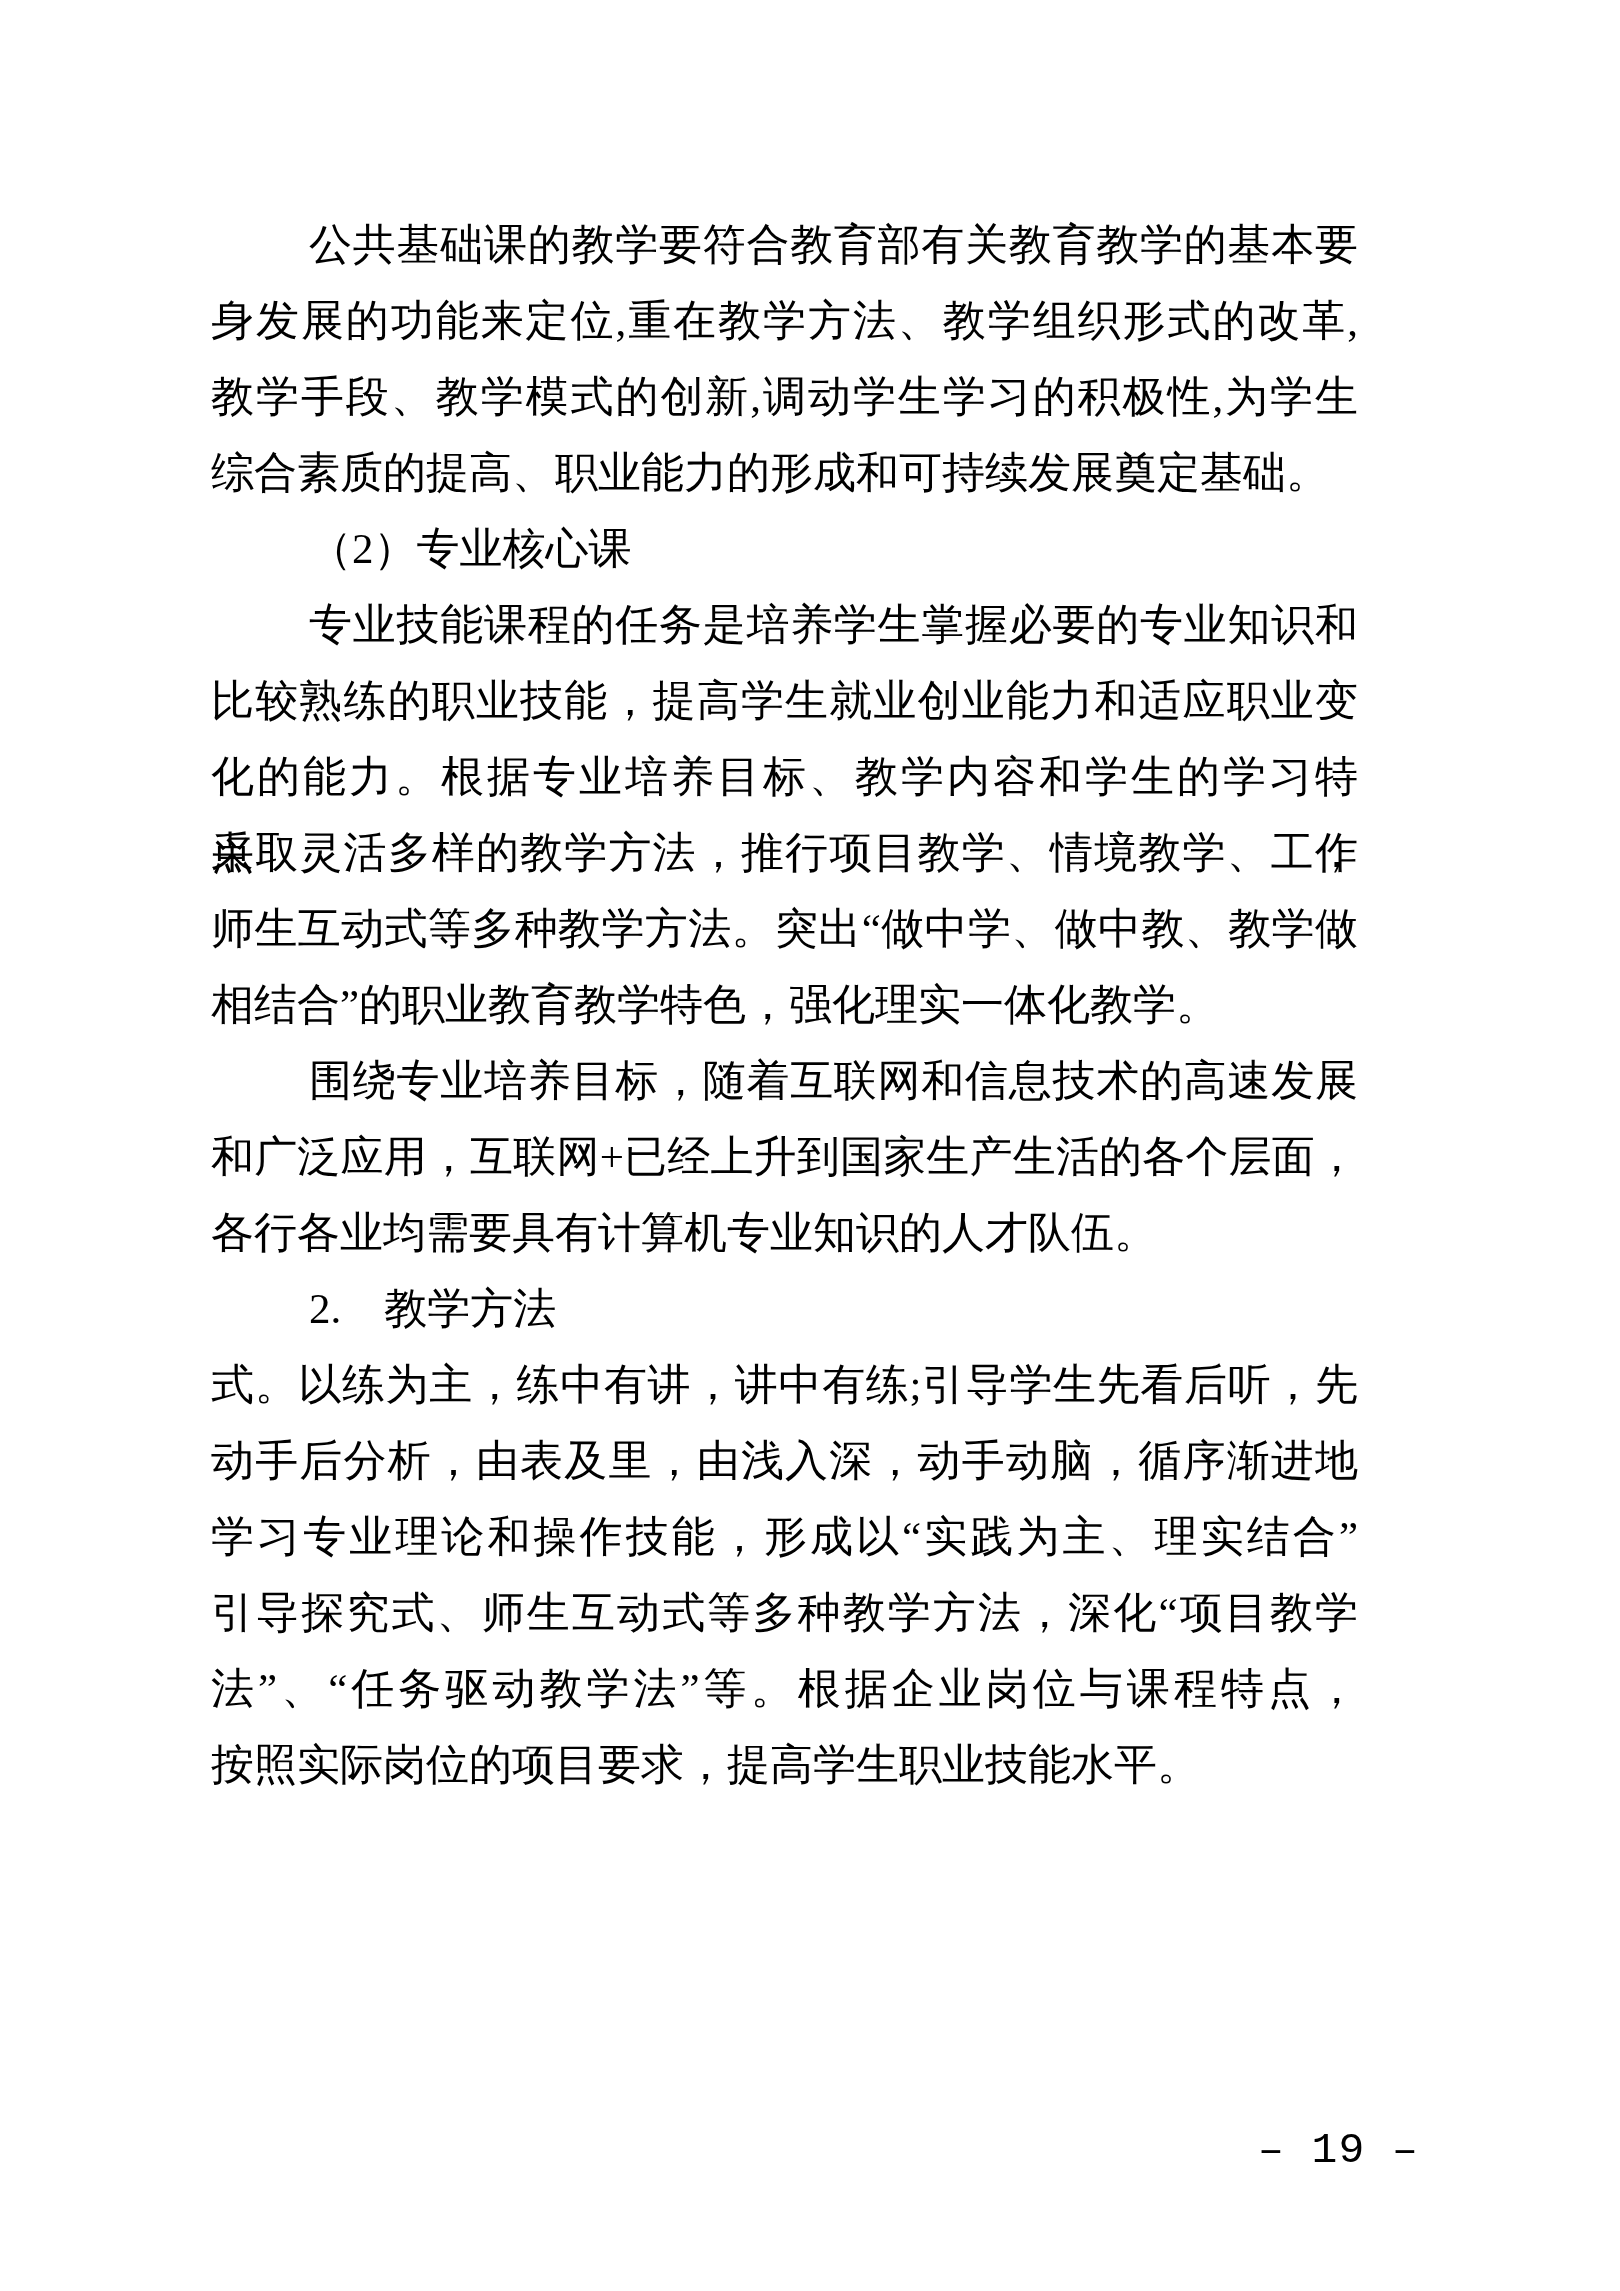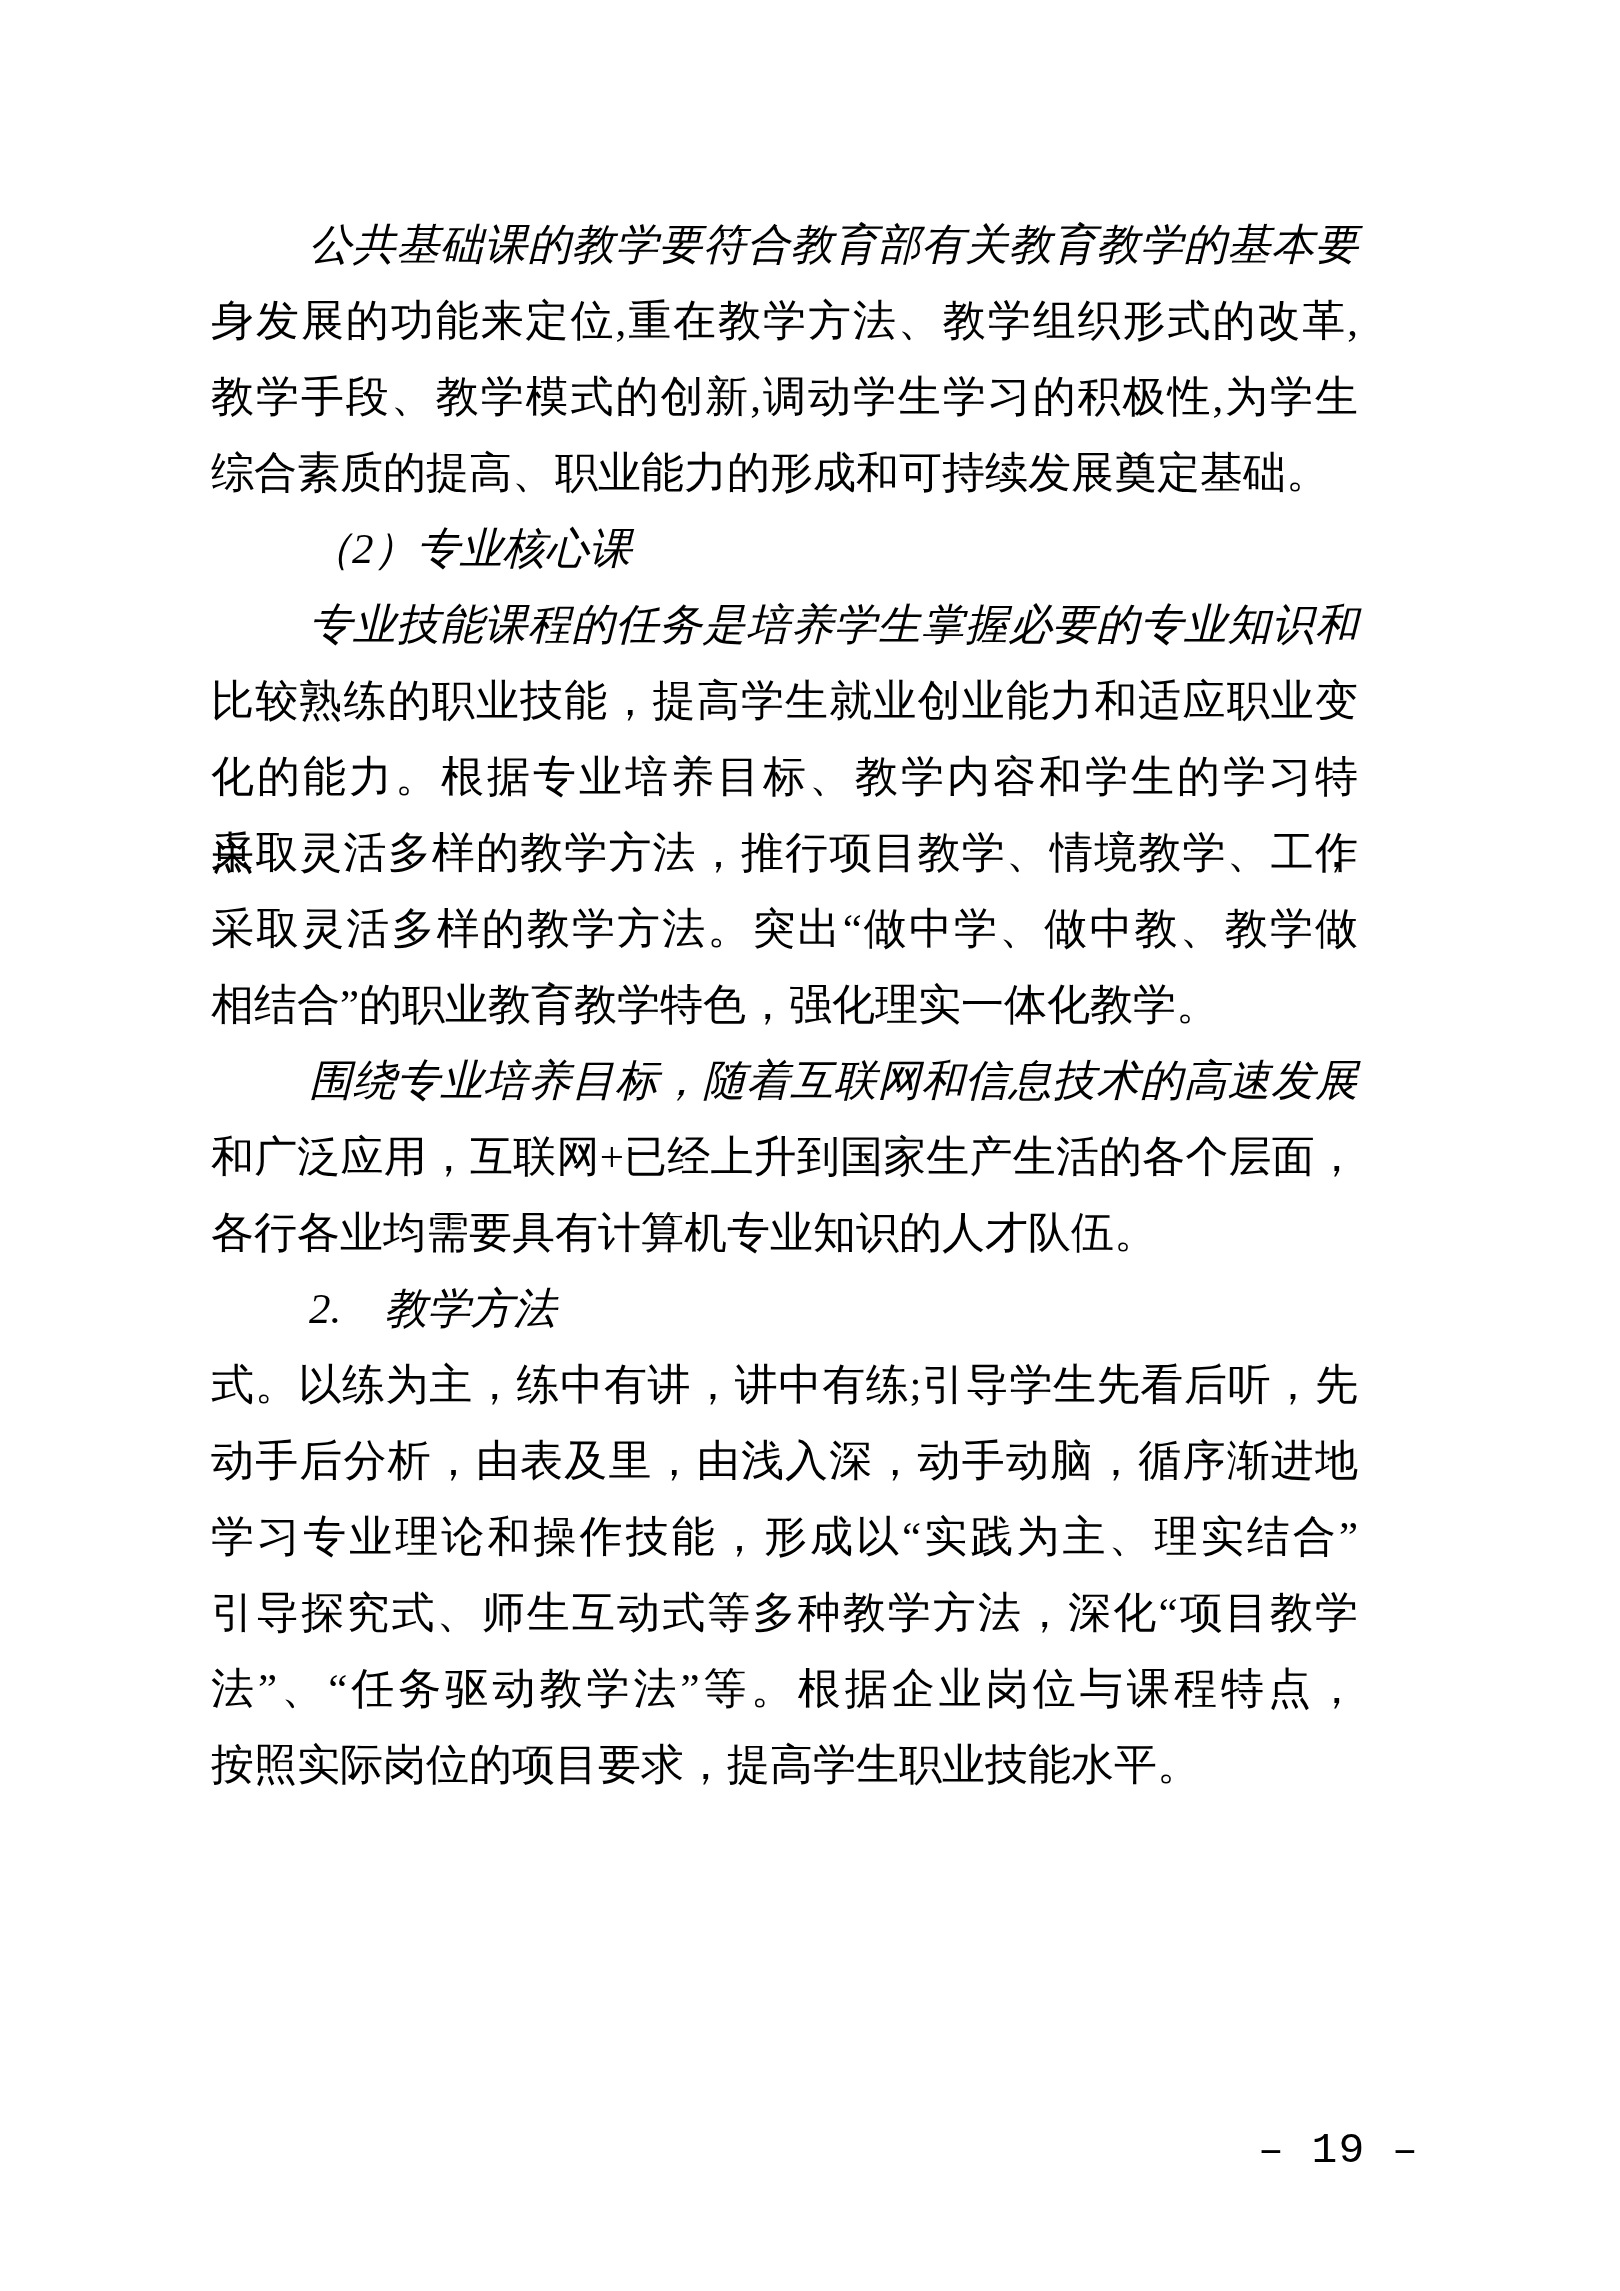--- a/index.html
+++ b/index.html
@@ -34,21 +34,21 @@
     letter-spacing: 0;
   }
   
   .line.fill {
     white-space: normal;
     text-align: justify;
     text-align-last: justify;
     text-justify: inter-character;
   }
   
-  .line.indent { padding-left: 98px; font-style: italic; }
+  .line.indent { padding-left: 98px; }
   .page-number {
     position: absolute;
     left: 1258px;
     top: 2125px;
     font-size: 43px;
     line-height: 51px;
     letter-spacing: 1px;
     white-space: nowrap;
     font-family: Liberation Mono, monospace;
   }
@@ -60,21 +60,21 @@
   <div class="body-text" id="lines-container">
       <div class="line indent fill">公共基础课的教学要符合教育部有关教育教学的基本要</div>
       <div class="line fill">身发展的功能来定位,重在教学方法、教学组织形式的改革,</div>
       <div class="line fill">教学手段、教学模式的创新,调动学生学习的积极性,为学生</div>
       <div class="line">综合素质的提高、职业能力的形成和可持续发展奠定基础。</div>
       <div class="line indent">（2）专业核心课</div>
       <div class="line indent fill">专业技能课程的任务是培养学生掌握必要的专业知识和</div>
       <div class="line fill">比较熟练的职业技能，提高学生就业创业能力和适应职业变</div>
       <div class="line fill">化的能力。根据专业培养目标、教学内容和学生的学习特点，</div>
       <div class="line fill">采取灵活多样的教学方法，推行项目教学、情境教学、工作</div>
-      <div class="line fill">采取灵活多样的教学方法。突出“做中学、做中教、教学做</div>
+      <div class="line fill">师生互动式等多种教学方法。突出“做中学、做中教、教学做</div>
       <div class="line">相结合”的职业教育教学特色，强化理实一体化教学。</div>
       <div class="line indent fill">围绕专业培养目标，随着互联网和信息技术的高速发展</div>
       <div class="line fill">和广泛应用，互联网+已经上升到国家生产生活的各个层面，</div>
       <div class="line">各行各业均需要具有计算机专业知识的人才队伍。</div>
       <div class="line indent">2.　教学方法</div>
       <div class="line fill">式。以练为主，练中有讲，讲中有练;引导学生先看后听，先</div>
       <div class="line fill">动手后分析，由表及里，由浅入深，动手动脑，循序渐进地</div>
       <div class="line fill">学习专业理论和操作技能，形成以“实践为主、理实结合”</div>
       <div class="line fill">引导探究式、师生互动式等多种教学方法，深化“项目教学</div>
       <div class="line fill">法”、“任务驱动教学法”等。根据企业岗位与课程特点，</div>

